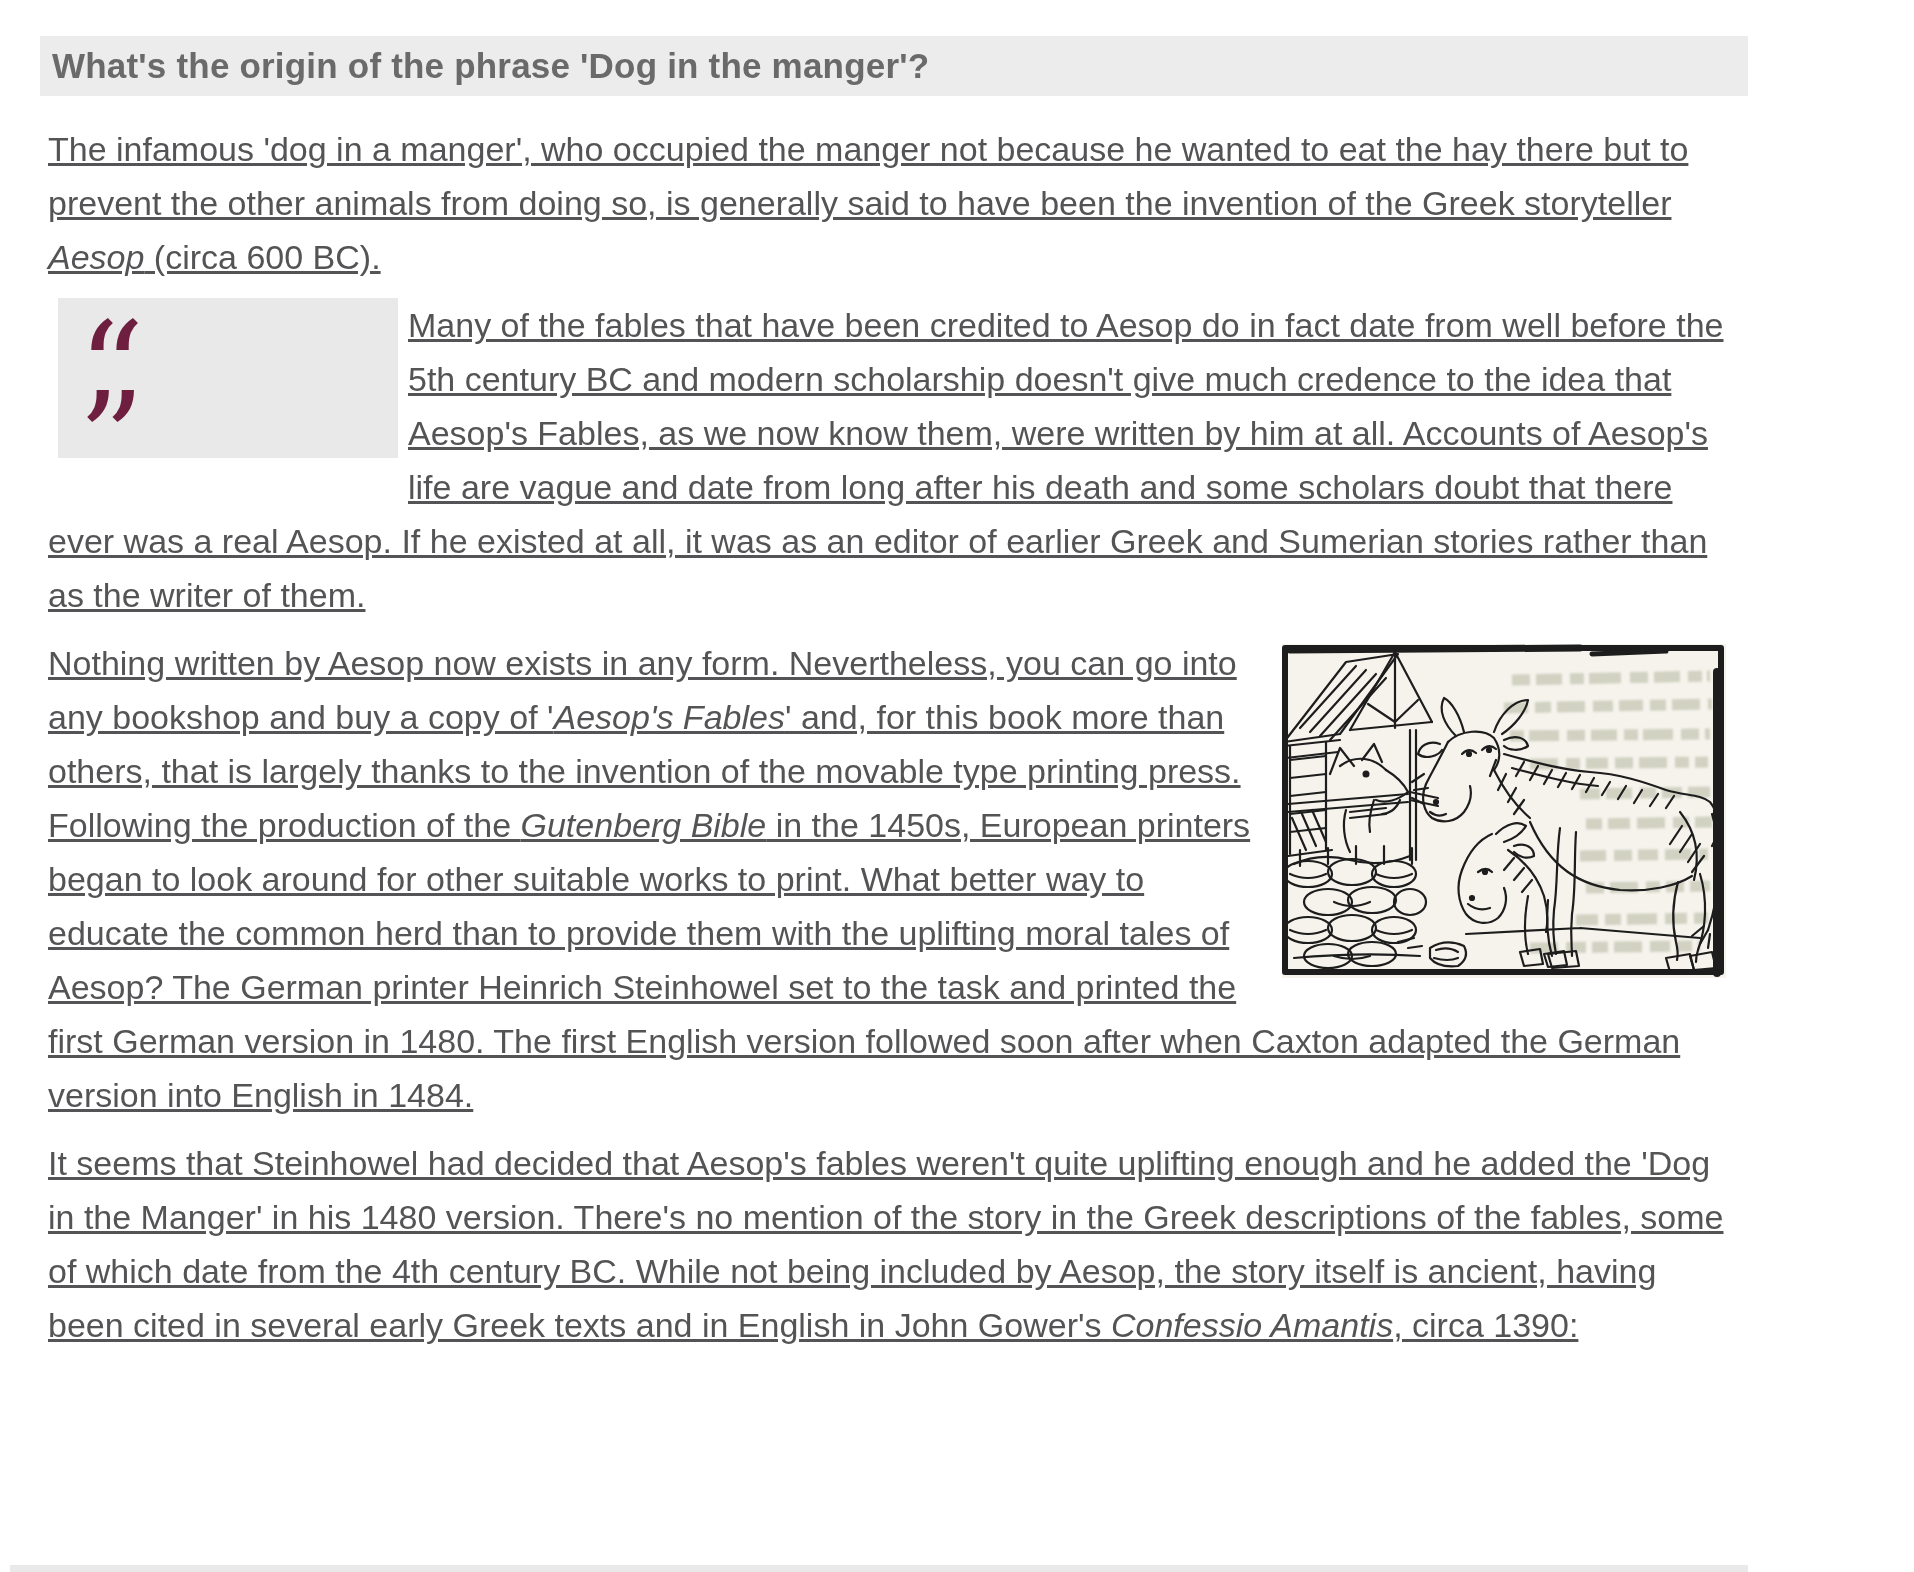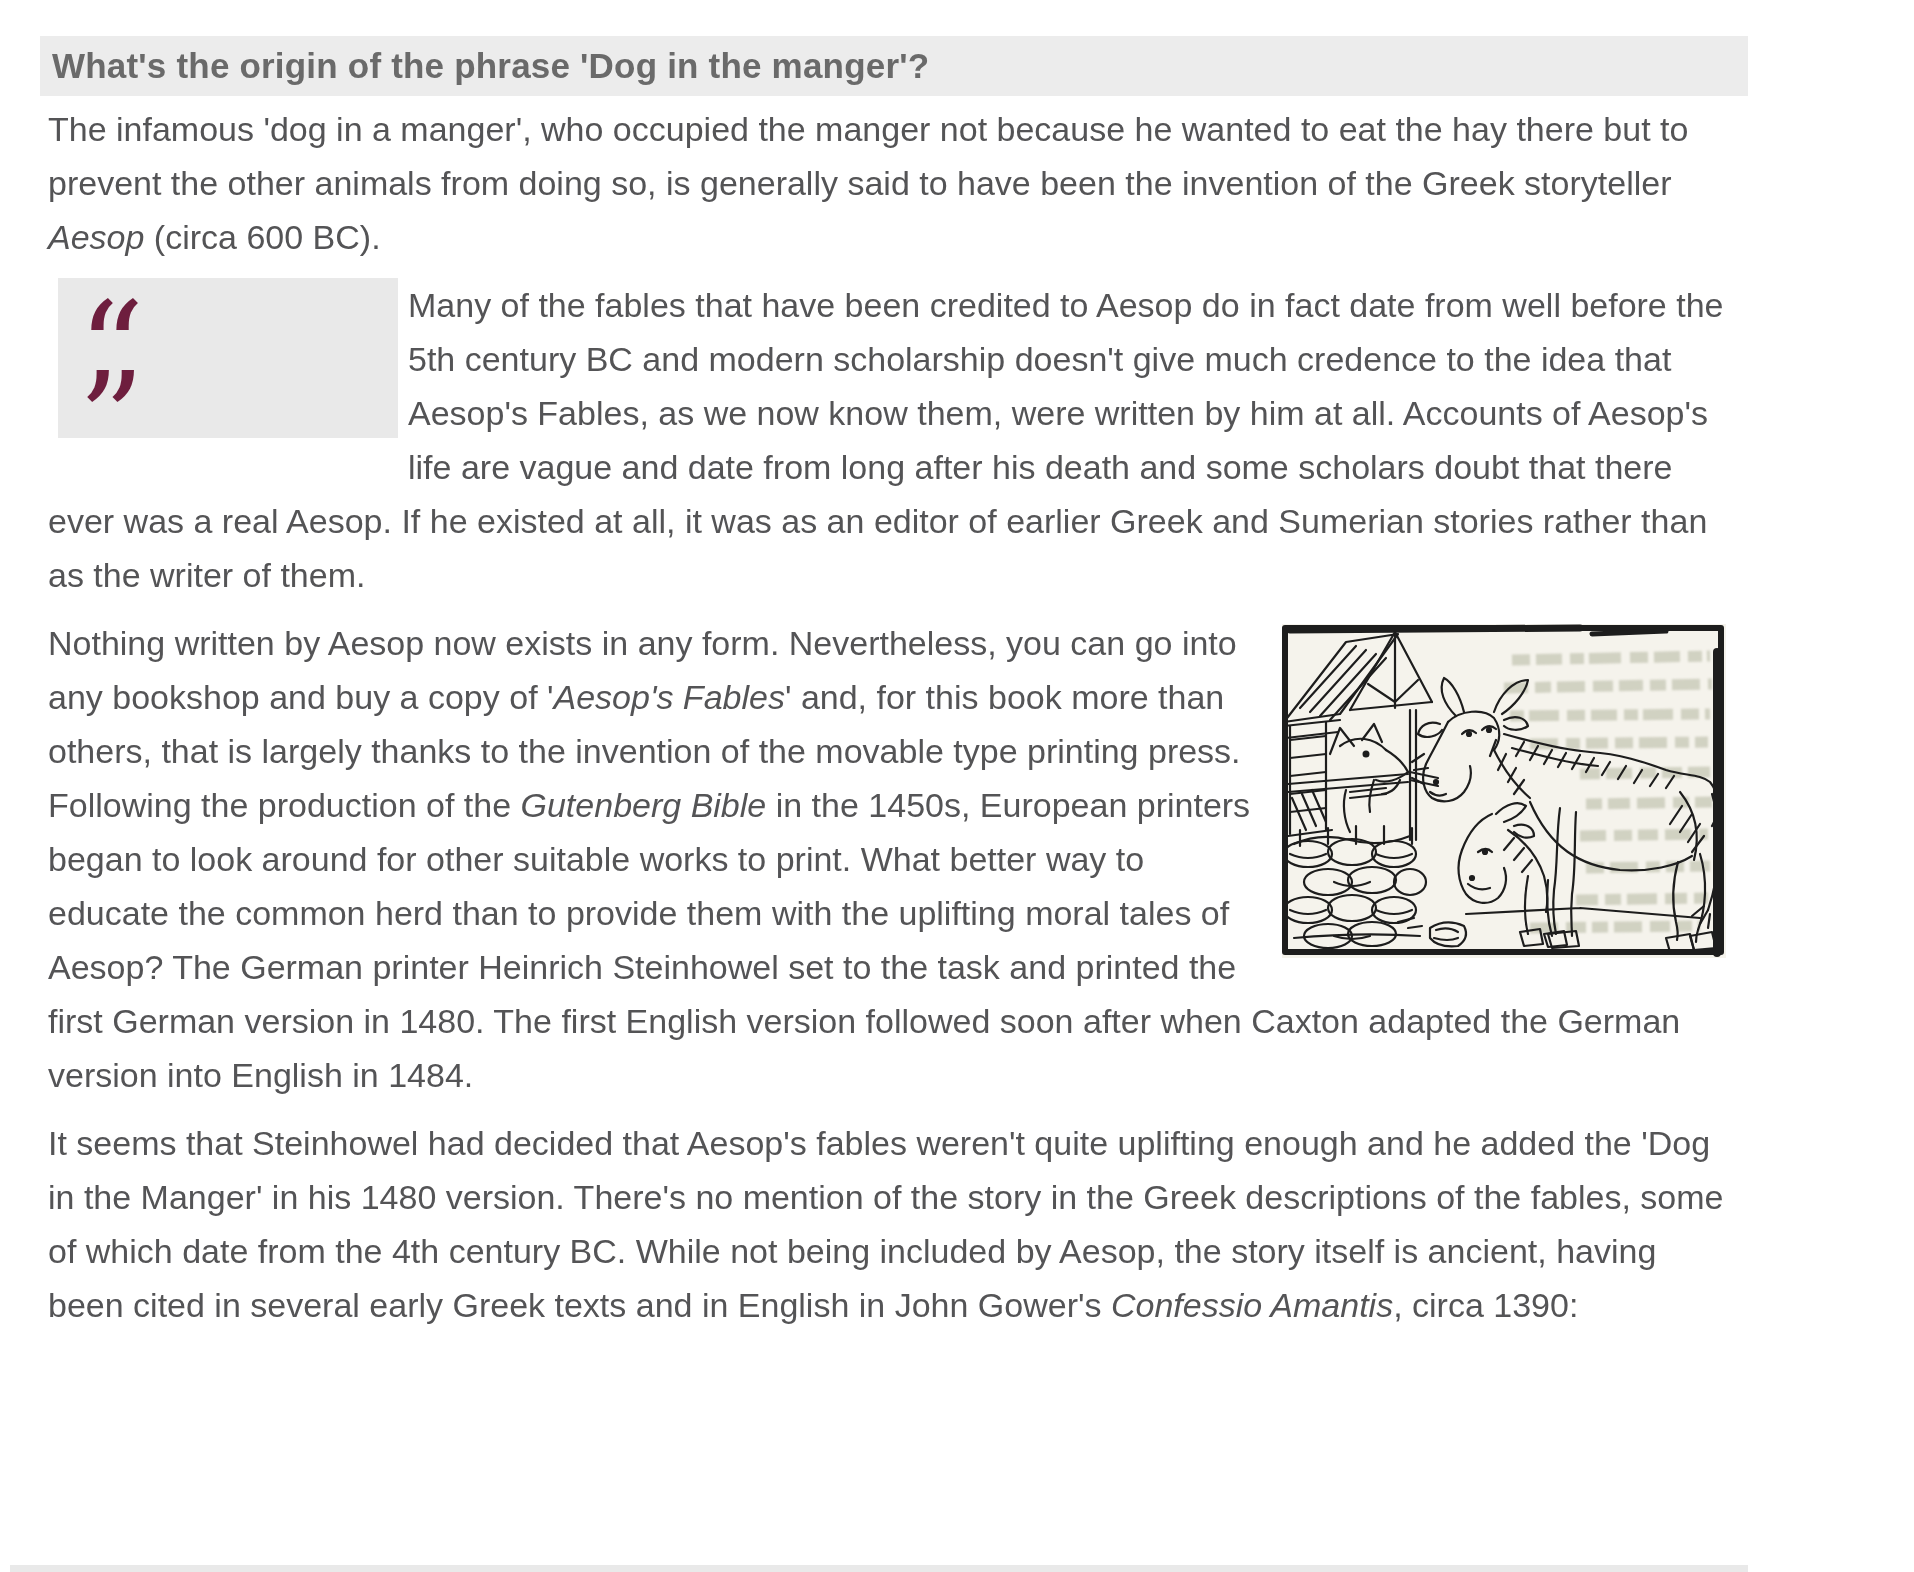--- a/index.html
+++ b/index.html
@@ -19,22 +19,22 @@
   .titlebar{
     position:absolute;left:40px;top:36px;width:1708px;height:60px;
     background:var(--titlebar-bg);
   }
   .titlebar h1{
     font-size:35px;font-weight:bold;color:var(--title-text);
     line-height:60px;padding-left:12px;letter-spacing:0.2px;
     white-space:nowrap;overflow:hidden;
   }
   .content{
-    position:absolute;left:48px;top:98px;width:1692px;
-    font-size:34px;line-height:54px;color:var(--body-text);
+    position:absolute;left:48px;top:118px;width:1692px;
+    font-size:34px;line-height:54px;color:var(--body-text);text-decoration:underline;
   }
   .content p{margin:0 0 14px 0;}
   .content p.first{margin-top:4px;}
   .content em{font-style:italic;}
   .pullquote{
     float:left;width:340px;padding:16px 20px 18px 20px;margin:0 10px 12px 10px;
     background:var(--quote-bg);
   }
   .pq-text{
     font-size:34px;line-height:62px;font-style:italic;color:var(--quote-text);

